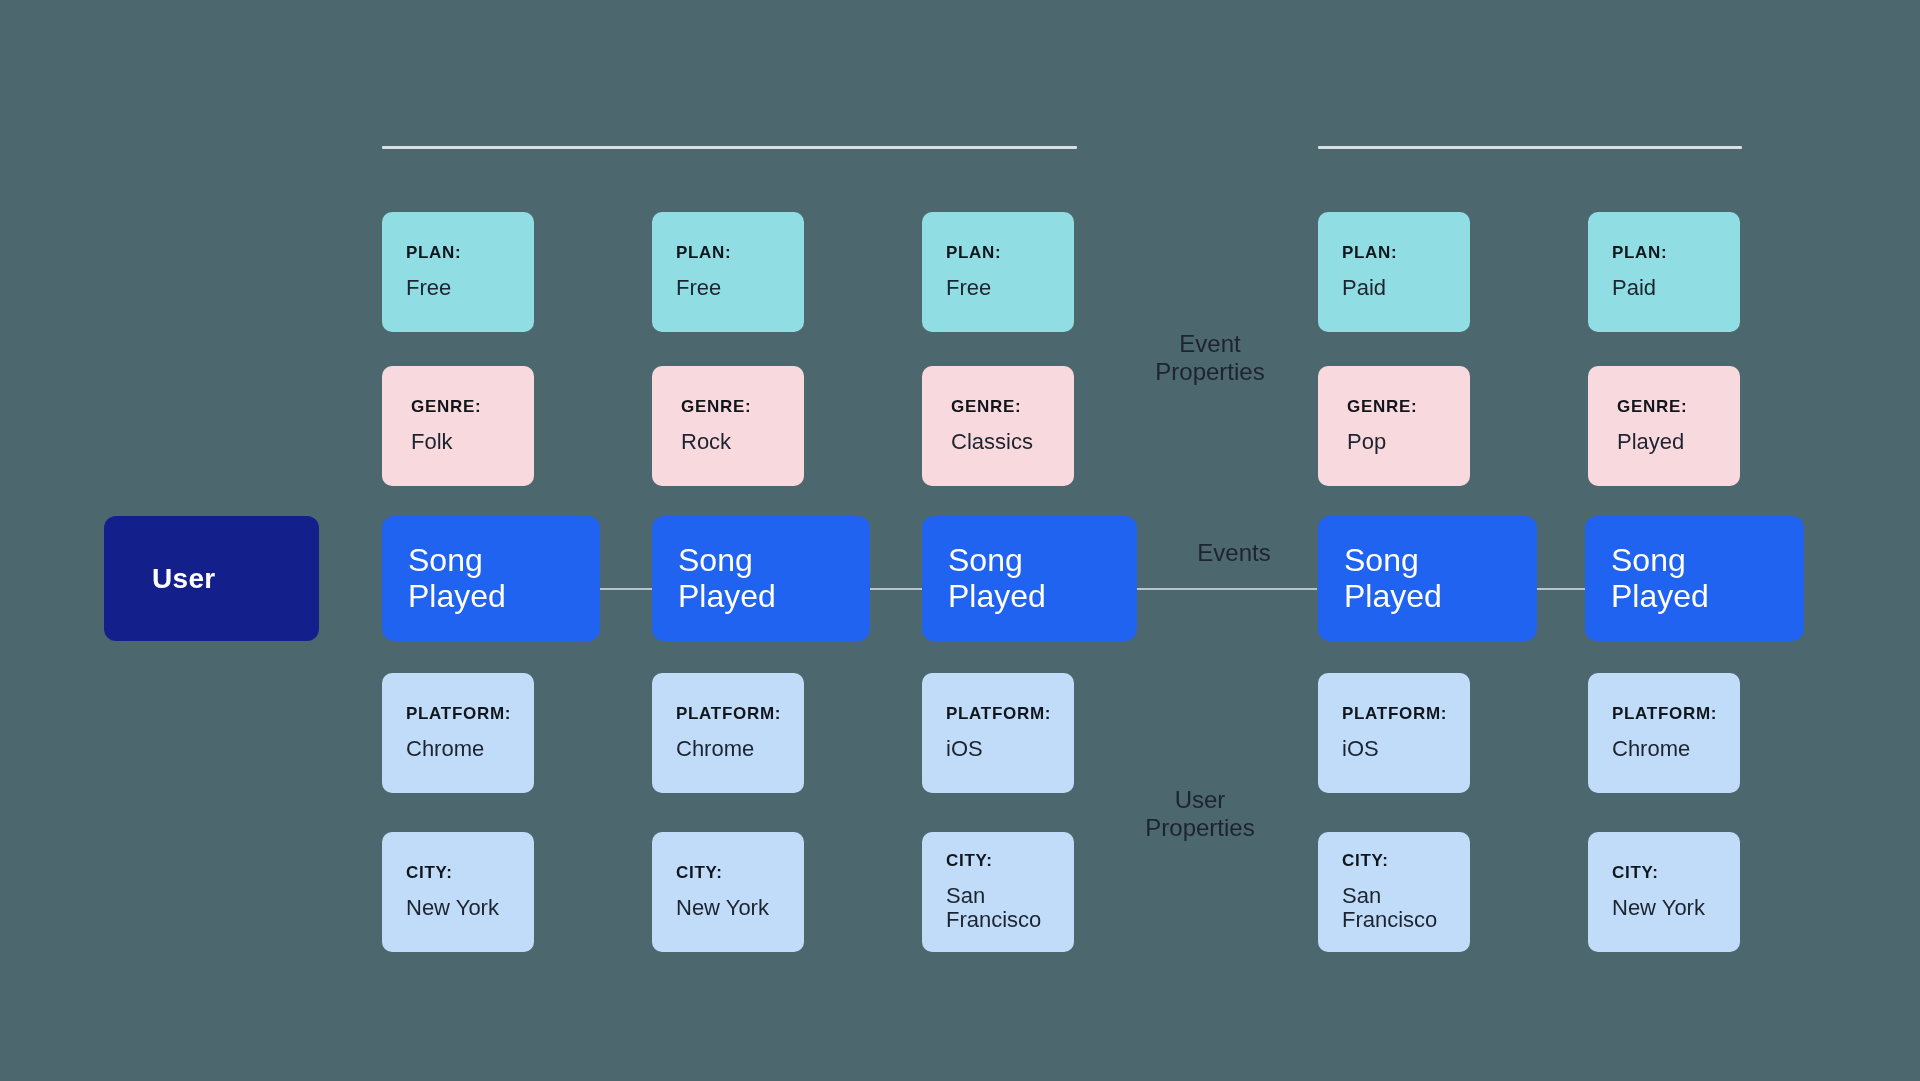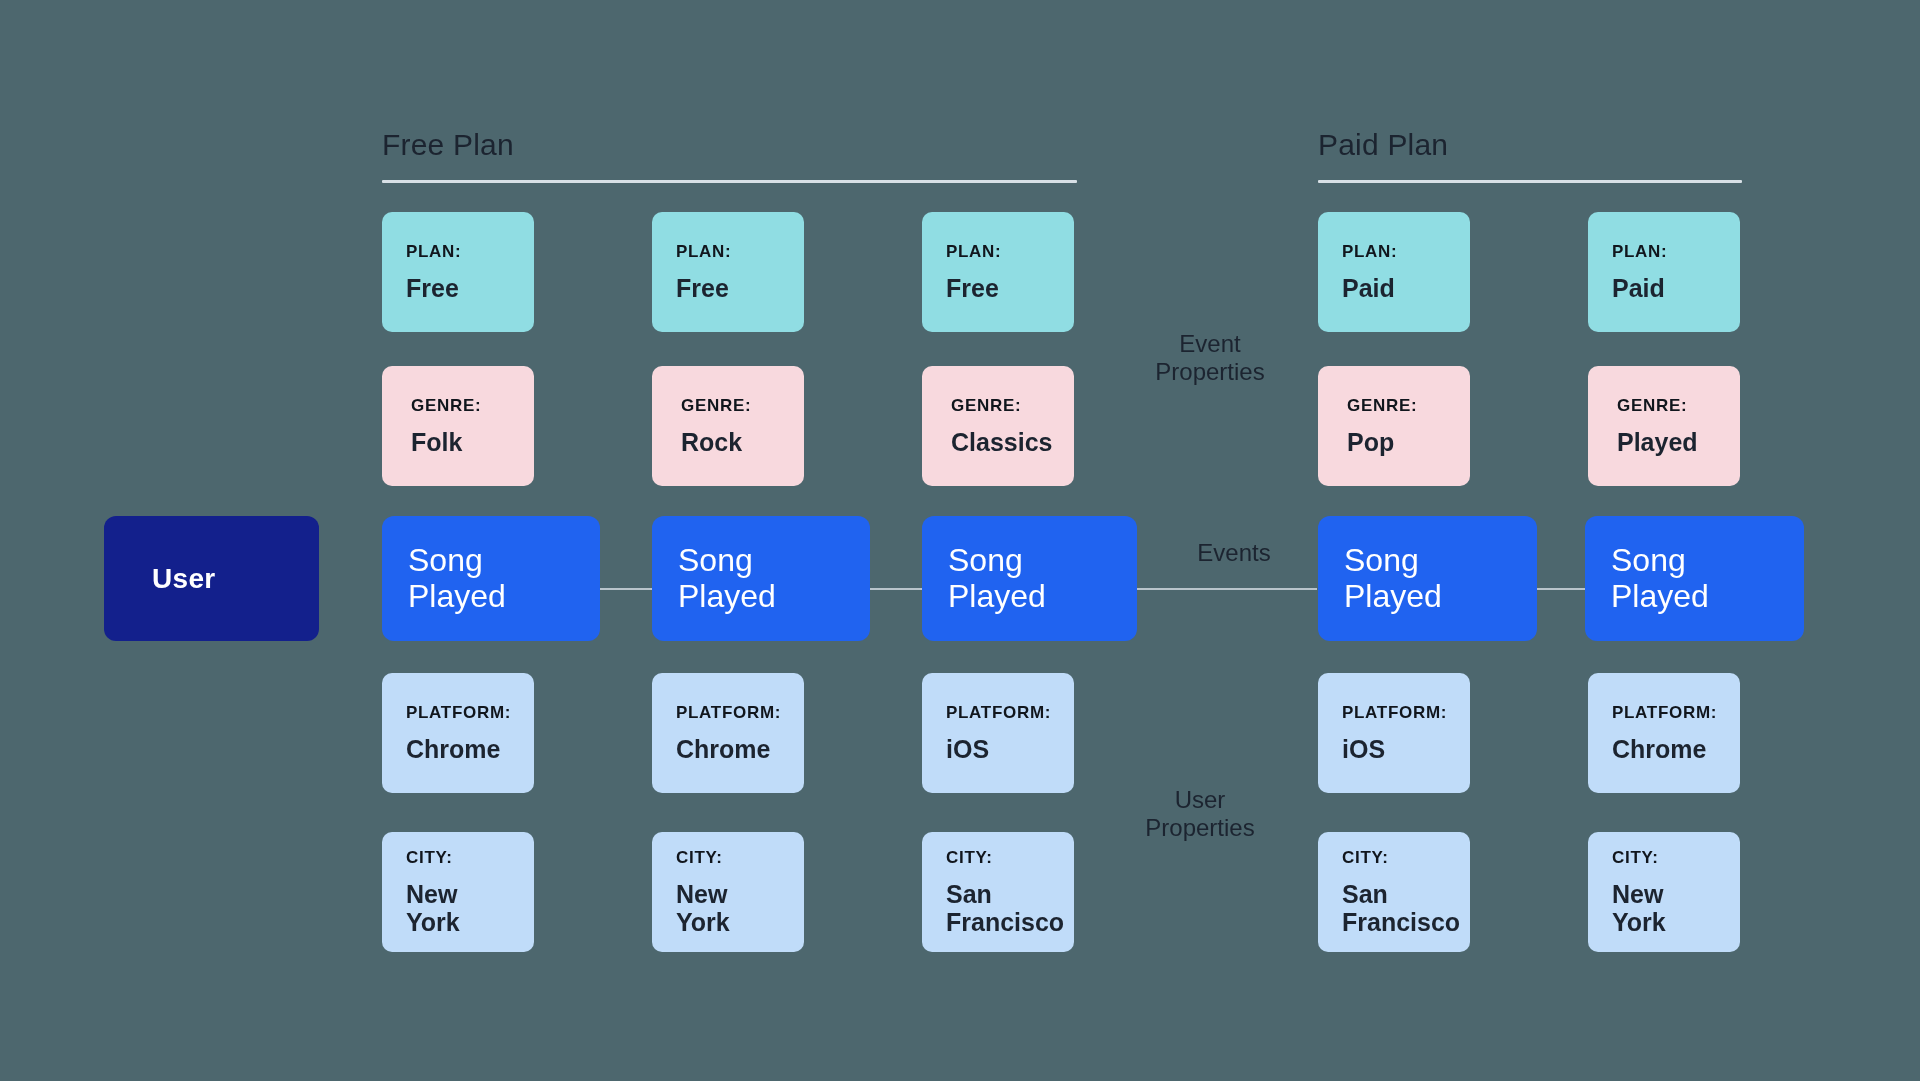--- a/index.html
+++ b/index.html
@@ -47,22 +47,22 @@
   }
   .card .k {
     font-size: 17px;
     font-weight: 700;
     color: #11161d;
     letter-spacing: 0.7px;
     line-height: 1.2;
     white-space: nowrap;
   }
   .card .v {
-    font-size: 25px;
-    font-weight: 700;
+    font-size: 22px;
+    font-weight: 400;
     color: #1c2430;
     line-height: 1.12;
     margin-top: 12px;
   }
   .card.plan   { background: #90dde3; }
   .card.genre  { background: #f8d9de; padding-left: 29px; }
   .card.prop   { background: #c0dcf9; }
 
   
   .event-box {
@@ -114,26 +114,24 @@
     text-align: center;
     white-space: pre-line;
   }
 </style>
 </head>
 <body>
 
 <div class="canvas">
 
   <div class="section-head" style="left:382px; top:128px; width:695px;">
-    <div class="section-title">Free Plan</div>
     <div class="section-rule"></div>
   </div>
 
   <div class="section-head" style="left:1318px; top:128px; width:424px;">
-    <div class="section-title">Paid Plan</div>
     <div class="section-rule"></div>
   </div>
 
   <div class="user-box" style="left:104px; top:516px; width:215px; height:125px;">
     <span class="label">User</span>
   </div>
 
   <div class="connector" style="left:600px; top:588px; width:53px;"></div>
   <div class="connector" style="left:870px; top:588px; width:52px;"></div>
   <div class="connector" style="left:1137px; top:588px; width:180px;"></div>

